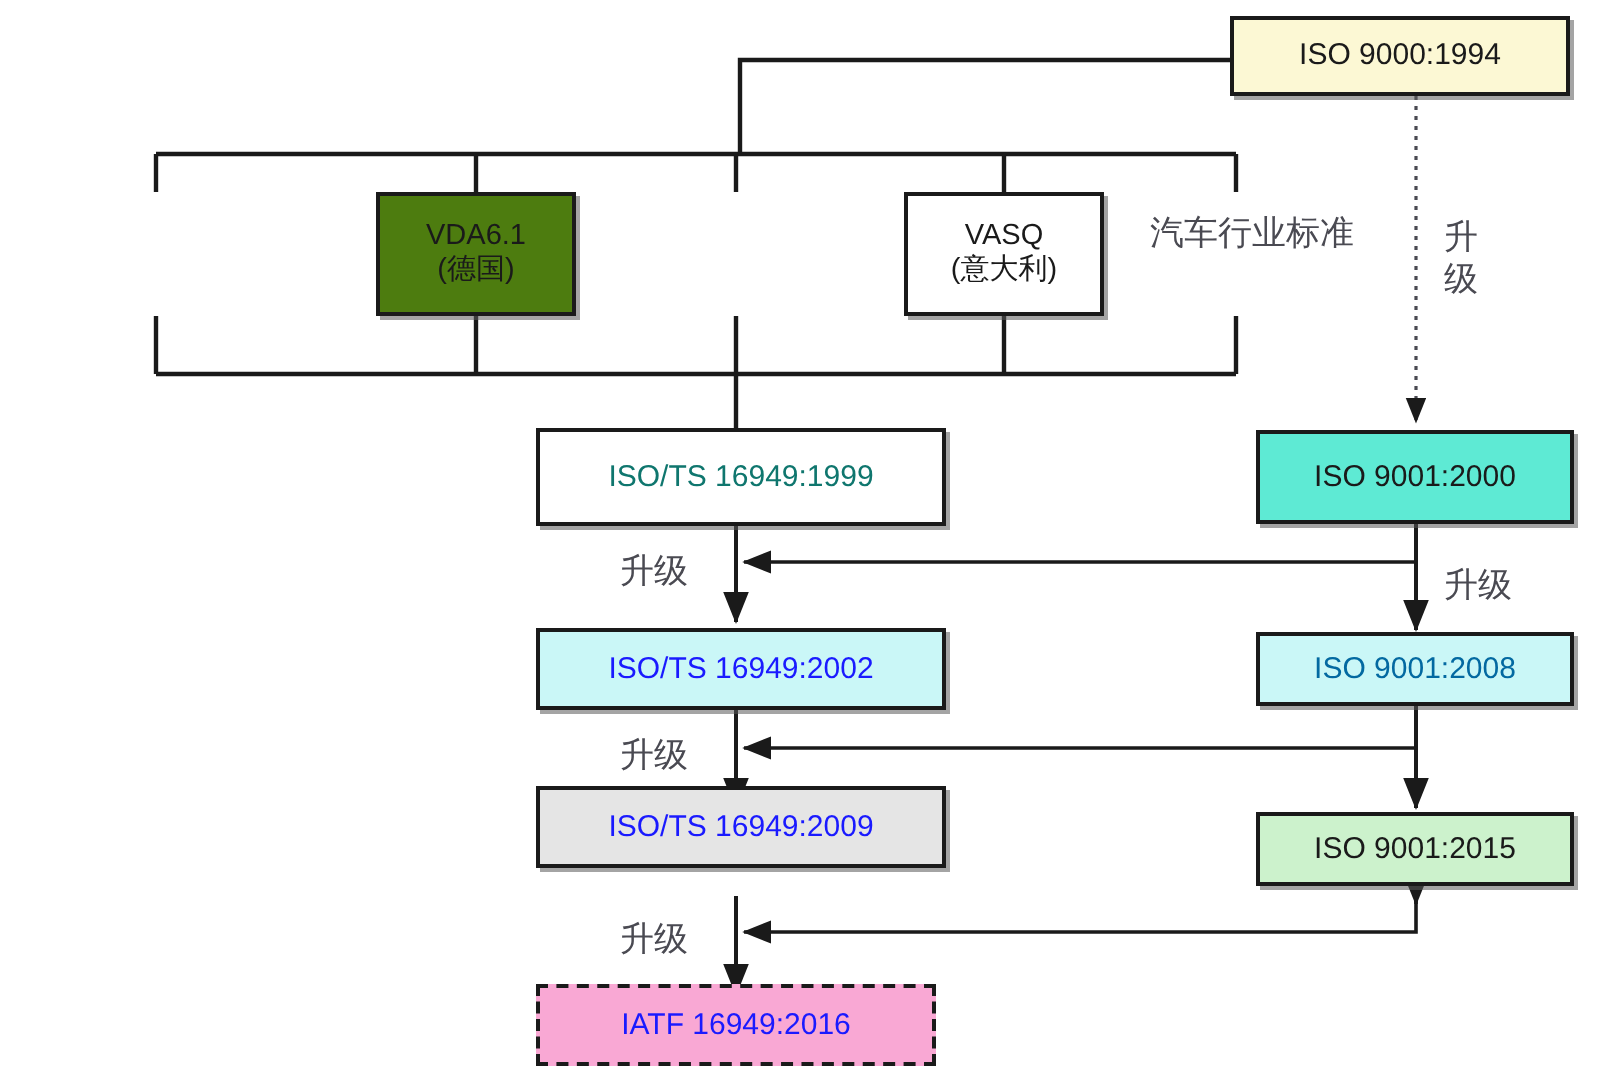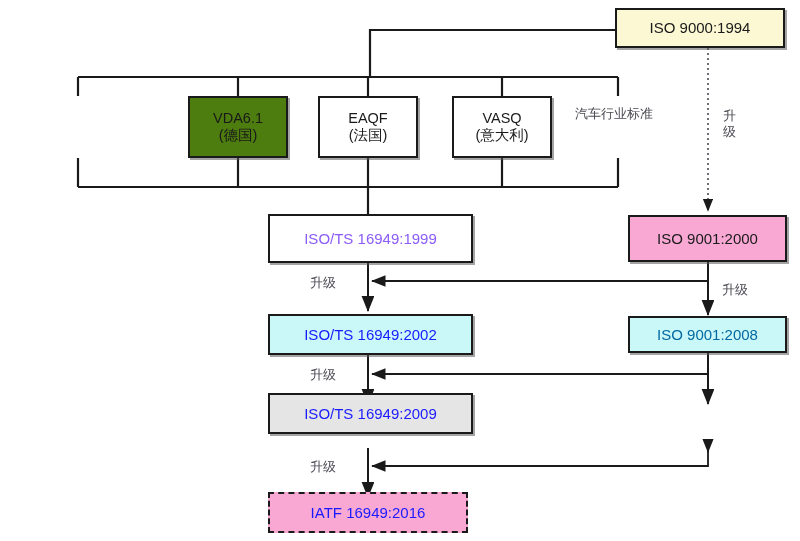--- a/index.html
+++ b/index.html
@@ -42,21 +42,21 @@
   .node.two-line { font-size: 14.5px; }
   .node.dashed {
     border-style: dashed;
     border-width: 2px;
     box-shadow: none;
   }
   .node.blue-text { color: #1a1aff; }
   .label {
     position: absolute;
     color: #4a4a52;
-    font-size: 13px;
+    font-size: 17px;
     white-space: nowrap;
   }
   .label.vertical {
     white-space: normal;
     width: 15px;
     line-height: 1.25;
     text-align: center;
   }
 </style>
 </head>
@@ -109,54 +109,53 @@
   <div class="node" style="left: 615px; top: 8px; width: 170px; height: 40px; background: rgb(252, 248, 212); color: rgb(26, 26, 26);">
     <span class="l1">ISO 9000:1994</span>
   </div>
 
 
   <div class="node two-line" style="left: 188px; top: 96px; width: 100px; height: 62px; background: #4d7c0f; color: rgb(26, 26, 26);">
     <span class="l1">VDA6.1</span>
     <span class="l2">(德国)</span>
   </div>
 
-  <div class="node two-line" style="left: 318px; top: 96px; width: 100px; height: 62px; background: rgb(255, 255, 255); color: rgb(26, 26, 26);">
-    <span class="l1">EAQF</span>
-    <span class="l2">(法国)</span>
-  </div>
 
   <div class="node two-line" style="left: 452px; top: 96px; width: 100px; height: 62px; background: rgb(255, 255, 255); color: rgb(26, 26, 26);">
     <span class="l1">VASQ</span>
     <span class="l2">(意大利)</span>
   </div>
 
-  <div class="node blue-text" style="left: 268px; top: 214px; width: 205px; height: 49px; background: rgb(255, 255, 255); color: #8b5cf6;">
+  <div class="node blue-text" style="left: 268px; top: 214px; width: 205px; height: 49px; background: rgb(255, 255, 255); color: #0f766e;">
     <span class="l1">ISO/TS 16949:1999</span>
   </div>
 
   <div class="node blue-text" style="left: 268px; top: 314px; width: 205px; height: 41px; background: rgb(202, 247, 247); color: rgb(26, 26, 255);">
     <span class="l1">ISO/TS 16949:2002</span>
   </div>
 
   <div class="node blue-text" style="left: 268px; top: 393px; width: 205px; height: 41px; background: #e5e5e5; color: rgb(26, 26, 255);">
     <span class="l1">ISO/TS 16949:2009</span>
   </div>
 
   <div class="node blue-text dashed" style="left: 268px; top: 492px; width: 200px; height: 41px; background: #f9a8d4; color: rgb(26, 26, 255); border-style: dashed; box-shadow: none;">
     <span class="l1">IATF 16949:2016</span>
   </div>
 
-  <div class="node" style="left: 628px; top: 215px; width: 159px; height: 47px; background: #f9a8d4; color: rgb(26, 26, 26);">
+  <div class="node" style="left: 628px; top: 215px; width: 159px; height: 47px; background: #5eead4; color: rgb(26, 26, 26);">
     <span class="l1">ISO 9001:2000</span>
   </div>
 
   <div class="node" style="left: 628px; top: 316px; width: 159px; height: 37px; background: rgb(202, 247, 247); color: #0369a1;">
     <span class="l1">ISO 9001:2008</span>
   </div>
 
+  <div class="node" style="left: 628px; top: 406px; width: 159px; height: 37px; background: rgb(204, 242, 204); color: rgb(26, 26, 26);">
+    <span class="l1">ISO 9001:2015</span>
+  </div>
 
   <div class="label" style="left:575px; top:105px;">汽车行业标准</div>
 
   <div class="label vertical" style="left:722px; top:108px;">升级</div>
 
   <div class="label" style="left:310px; top:274px;">升级</div>
 
   <div class="label" style="left:310px; top:366px;">升级</div>
 
   <div class="label" style="left:310px; top:458px;">升级</div>

